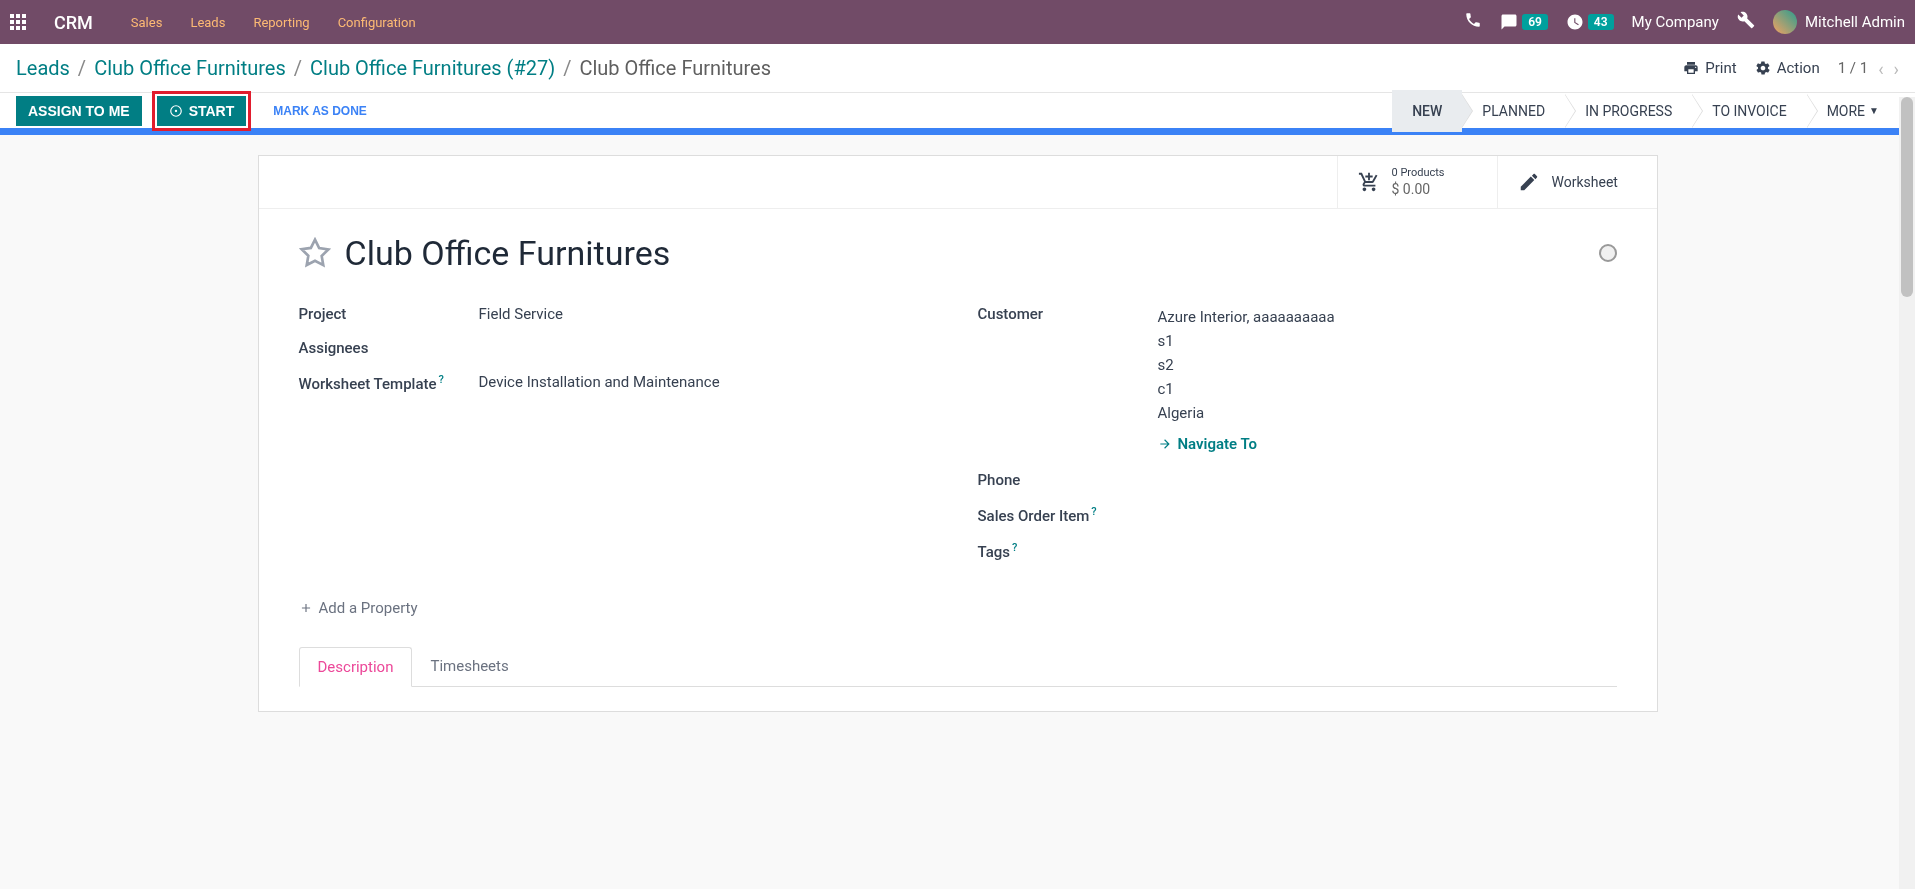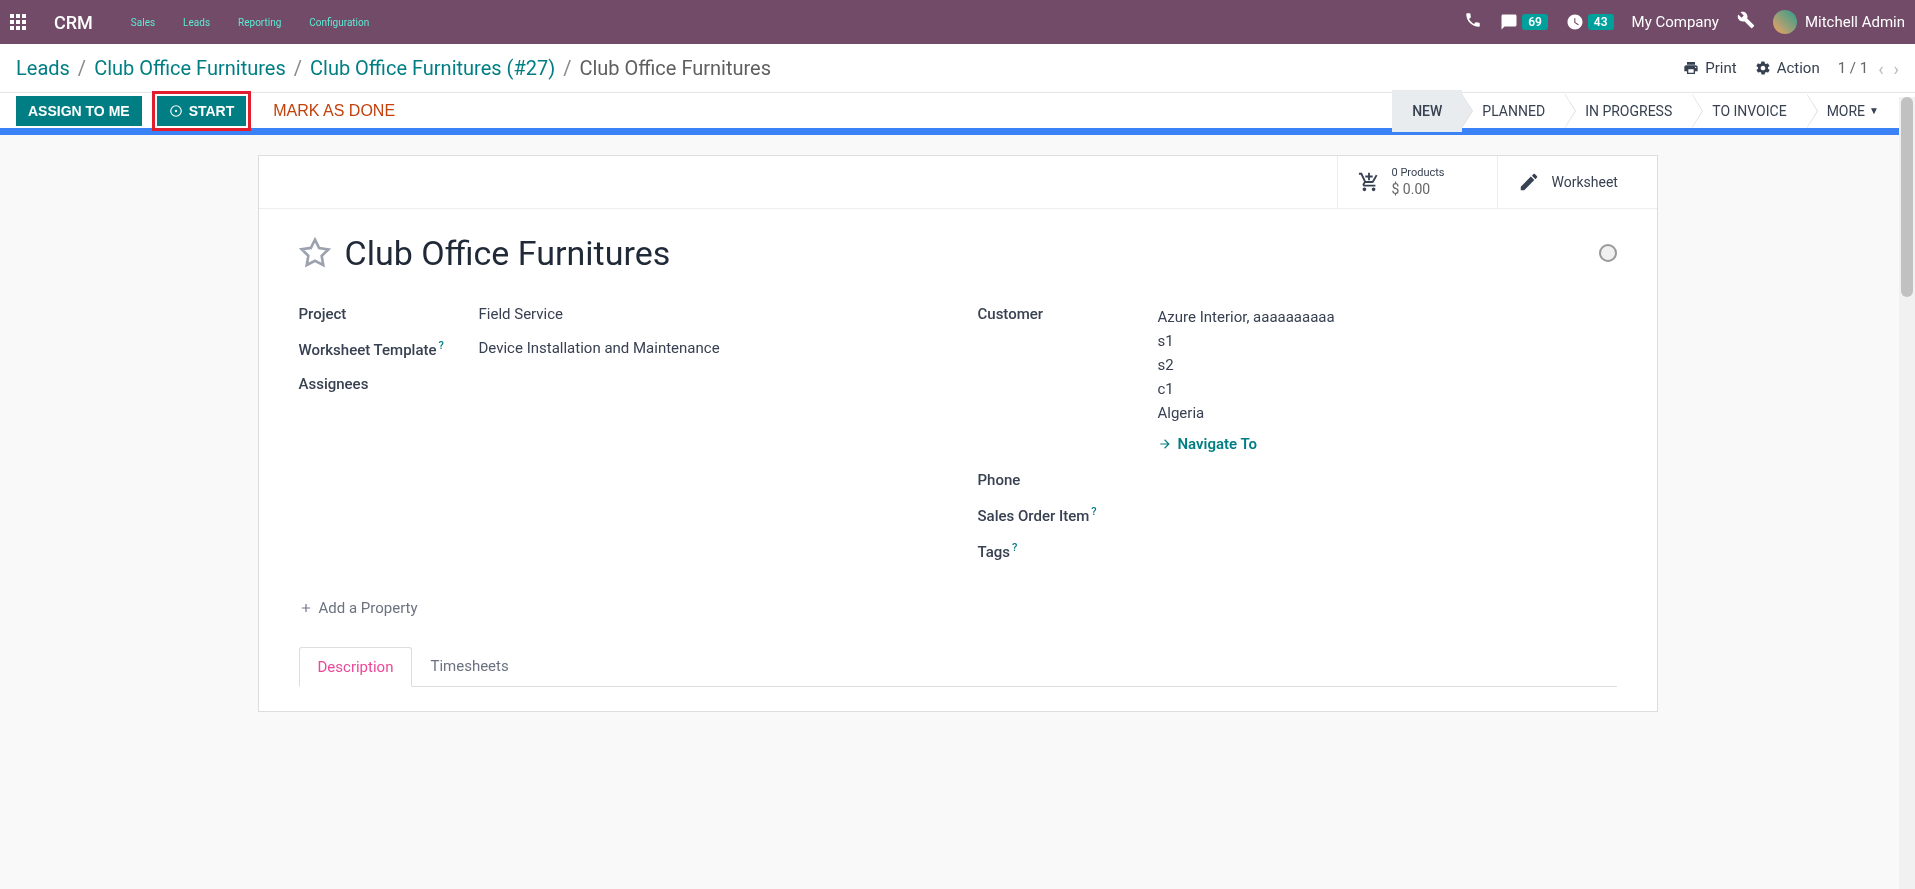--- a/index.html
+++ b/index.html
@@ -4,42 +4,42 @@
 <style>
 * { box-sizing: border-box; margin: 0; padding: 0; }
 body { font-family: -apple-system, BlinkMacSystemFont, "Segoe UI", Roboto, sans-serif; font-size: 14px; color: #374151; background: #f9f9f9; width: 1915px; height: 889px; overflow: hidden; }
 
 .navbar { background: #714B67; height: 44px; display: flex; align-items: center; color: #fff; padding: 0 10px; }
 .navbar-left { display: flex; align-items: center; gap: 20px; }
 .navbar-left .apps { display: grid; grid-template-columns: repeat(3,4px); grid-template-rows: repeat(3,4px); gap: 2px; margin-right: 8px; }
 .navbar-left .apps span { background: #fff; width: 4px; height: 4px; }
 .navbar-brand { font-size: 18px; font-weight: 500; }
 .navbar-menu { display: flex; gap: 28px; margin-left: 18px; }
-.navbar-menu a { color: #5eead4; text-decoration: none; font-size: 10px; }
+.navbar-menu a { color: #fdba74; text-decoration: none; font-size: 13px; }
 .navbar-right { margin-left: auto; display: flex; align-items: center; gap: 18px; font-size: 15px; }
 .navbar-right .badge-wrap { display: flex; align-items: center; gap: 4px; }
 .navbar-right .badge { background: #00A09D; color: #fff; border-radius: 3px; padding: 1px 6px; font-size: 12px; font-weight: 600; }
 .navbar-right svg { fill: #fff; }
 .avatar { width: 24px; height: 24px; border-radius: 50%; background: linear-gradient(45deg,#f4a261,#2a9d8f); display: inline-block; }
 
 .control-panel { background: #fff; border-bottom: 1px solid #e5e5e5; padding: 12px 16px; display: flex; align-items: center; }
 .breadcrumb { display: flex; align-items: center; gap: 8px; font-size: 20px; }
 .breadcrumb a { color: #017E84; text-decoration: none; }
 .breadcrumb .sep { color: #888; }
 .breadcrumb .current { color: #5f5f5f; }
 .cp-right { margin-left: auto; display: flex; align-items: center; gap: 18px; }
 .cp-btn { display: flex; align-items: center; gap: 6px; color: #374151; cursor: pointer; font-size: 15px; }
 .pager { display: flex; align-items: center; gap: 10px; color: #666; font-size: 15px; }
 .pager .arrow { color: #bbb; font-size: 18px; }
 
 .statusbar { background: #fff; border-bottom: 7px solid #3b82f6; display: flex; align-items: center; padding: 0 16px; height: 42px; }
 .statusbar-left { display: flex; align-items: center; gap: 10px; }
 .btn-primary { background: #017E84; color: #fff; border: none; padding: 7px 12px; font-size: 14px; font-weight: 600; cursor: pointer; }
 .btn-primary.with-icon { display: flex; align-items: center; gap: 6px; }
-.btn-secondary { background: transparent; color: #c2410c; border: none; padding: 7px 12px; font-size: 16px; font-weight: 400; cursor: pointer; }
+.btn-secondary { background: transparent; color: #3b82f6; border: none; padding: 7px 12px; font-size: 12px; font-weight: 700; cursor: pointer; }
 .highlight-box { border: 3px solid #e11d2e; padding: 2px; }
 
 .statusbar-right { margin-left: auto; display: flex; align-items: center; }
 .status-step { position: relative; padding: 0 20px; height: 42px; display: flex; align-items: center; color: #374151; font-size: 14px; cursor: pointer; }
 .status-step::after { content: ""; position: absolute; right: -10px; top: 5px; width: 0; height: 0; border-top: 16px solid transparent; border-bottom: 16px solid transparent; border-left: 10px solid #fff; z-index: 2; }
 .status-step::before { content: ""; position: absolute; right: -11px; top: 4px; width: 0; height: 0; border-top: 17px solid transparent; border-bottom: 17px solid transparent; border-left: 11px solid #ddd; z-index: 1; }
 .status-step.active { background: #e9ecef; font-weight: 500; }
 .status-step.active::after { border-left-color: #e9ecef; }
 .status-step.more::after, .status-step.more::before { display: none; }
 .status-step .caret { margin-left: 4px; font-size: 10px; }
@@ -215,26 +215,26 @@
         <div class="priority-circle"></div>
       </div>
 
       <div class="form-cols">
         <div class="form-col">
           <div class="form-row">
             <div class="label">Project</div>
             <div class="value">Field Service</div>
           </div>
           <div class="form-row">
+            <div class="label">Assignees</div>
+            <div class="value"></div>
+          </div>
+          <div class="form-row">
             <div class="label"><span>Worksheet Template</span><span class="help">?</span></div>
             <div class="value">Device Installation and Maintenance</div>
-          </div>
-          <div class="form-row">
-            <div class="label">Assignees</div>
-            <div class="value"></div>
           </div>
         </div>
 
         <div class="form-col">
           <div class="form-row">
             <div class="label">Customer</div>
             <div class="value">
               <span class="addr-line">Azure Interior, aaaaaaaaaa</span>
               <span class="addr-line">s1</span>
               <span class="addr-line">s2</span>

